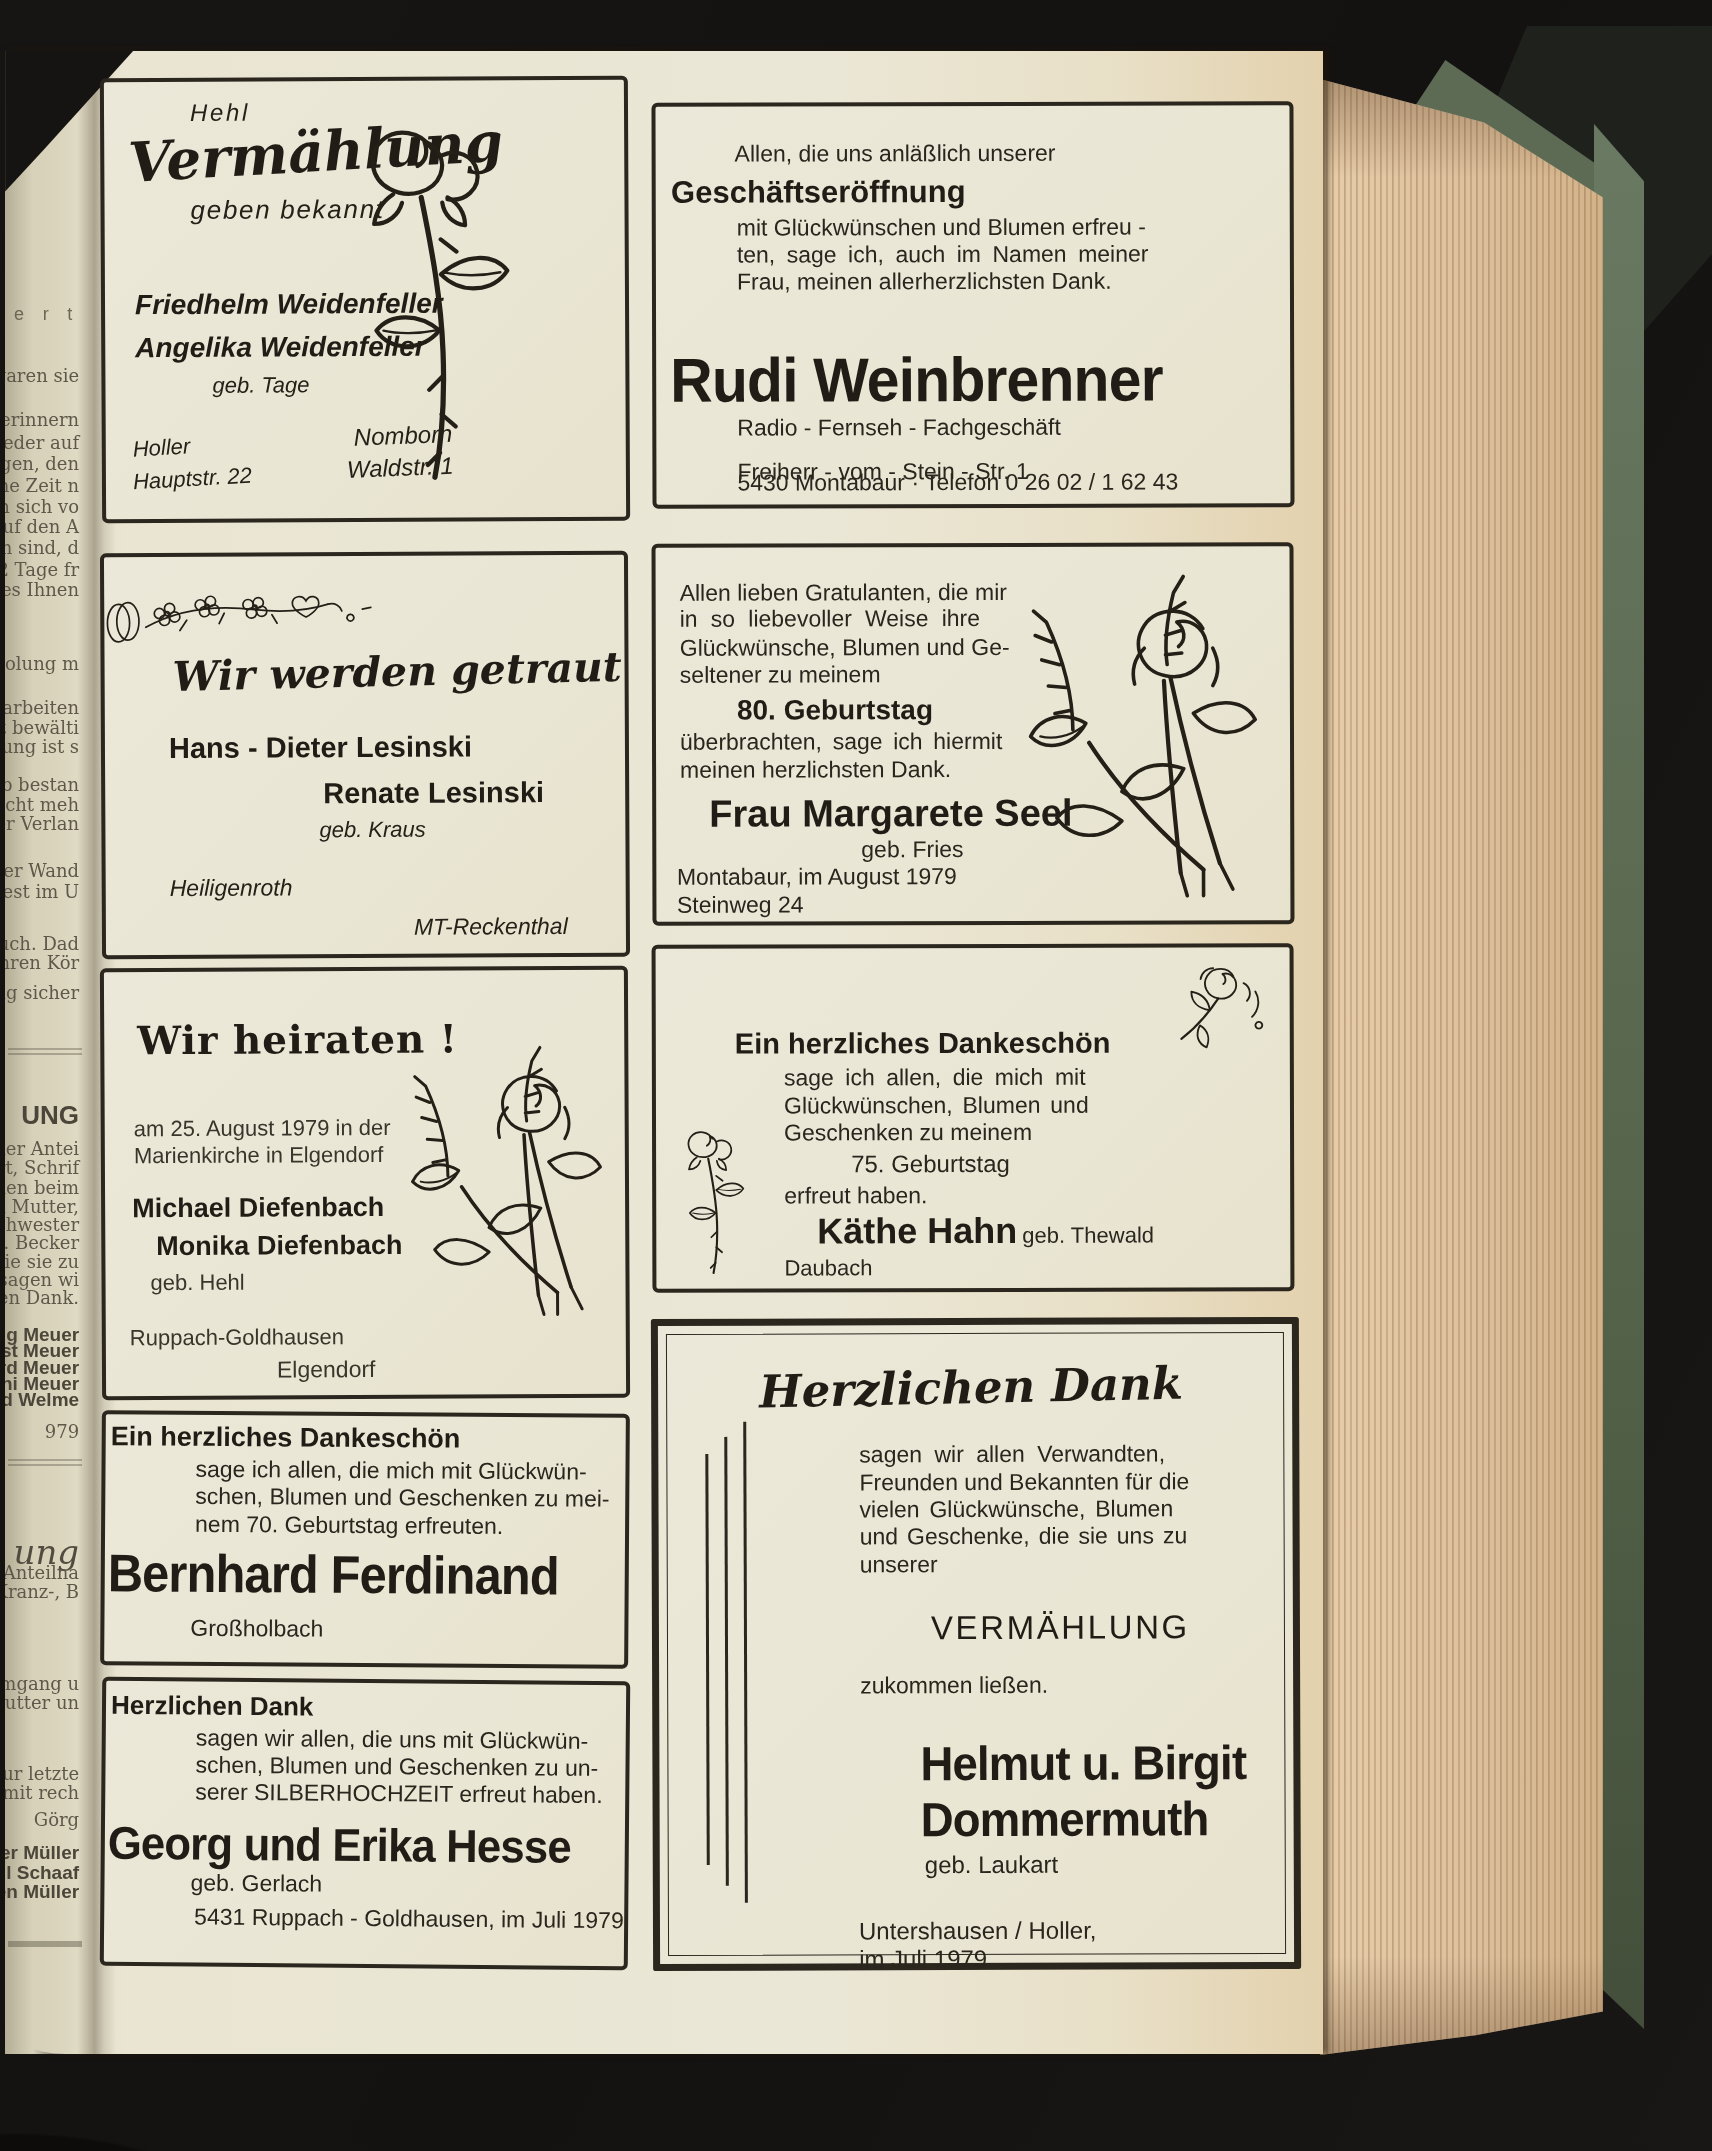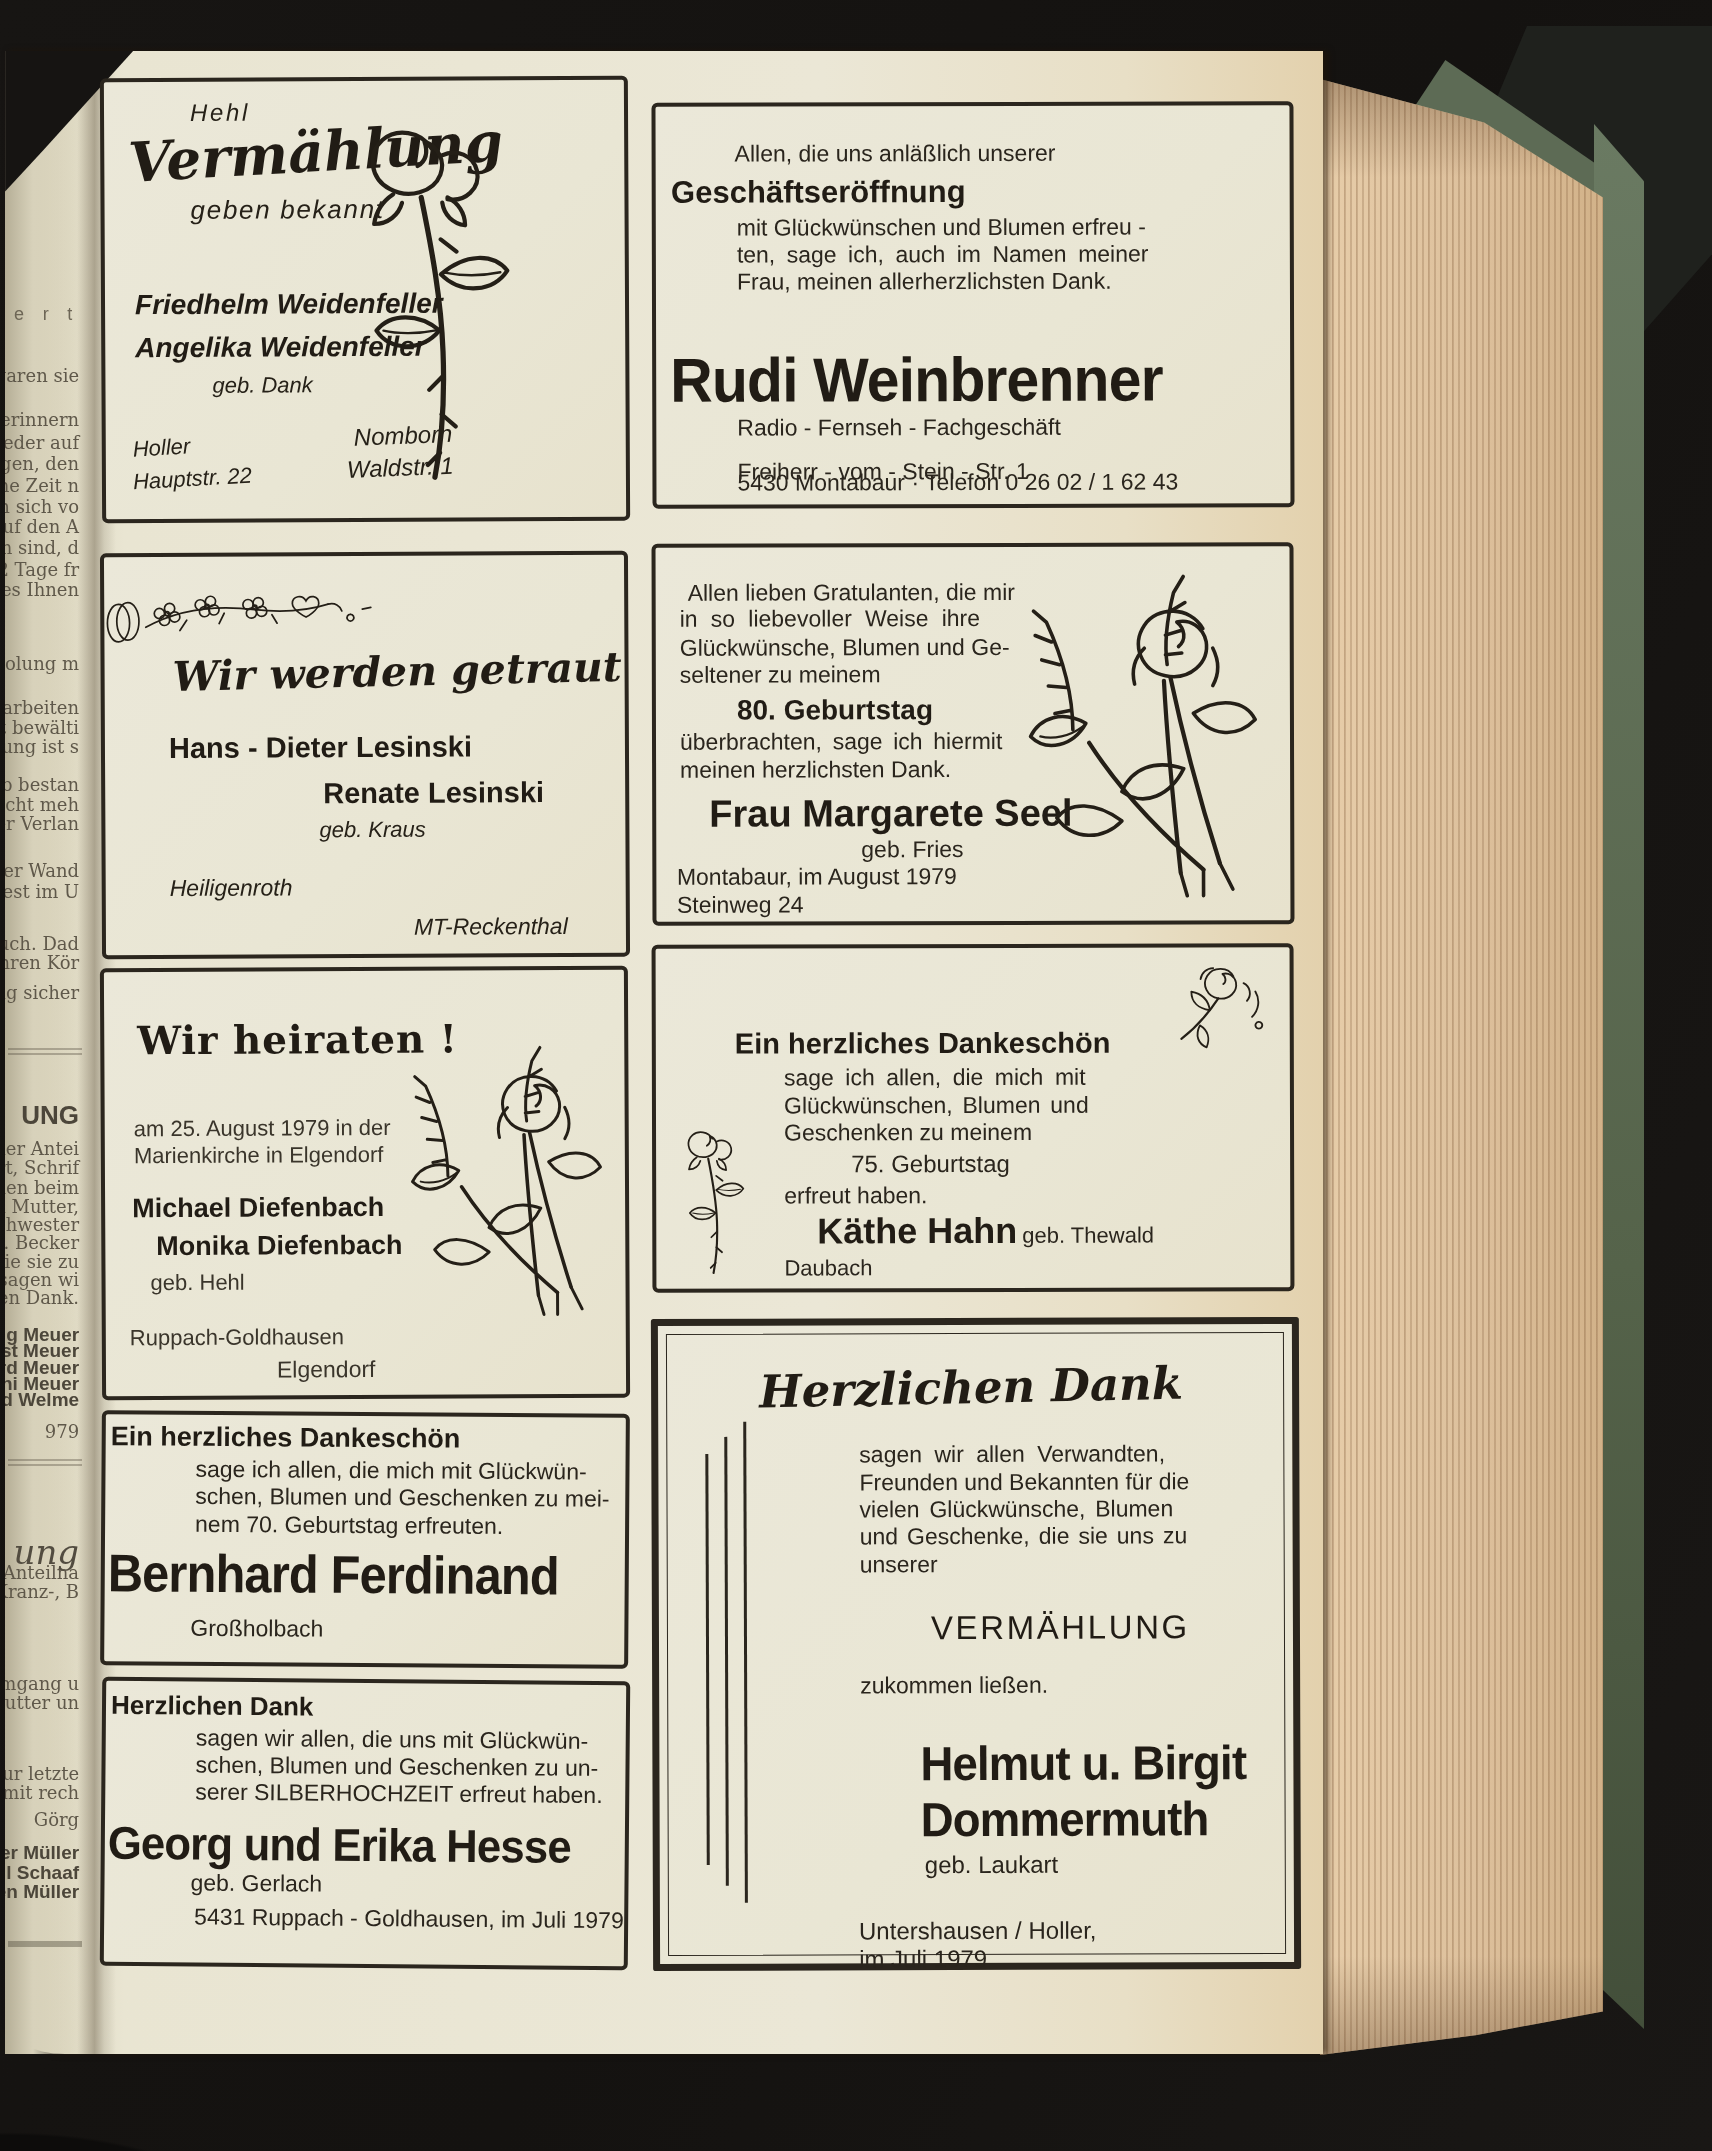--- a/index.html
+++ b/index.html
@@ -202,21 +202,21 @@
 
     <div class="ad" style="left:96px;top:26px;width:520px;height:437px;transform:rotate(-0.3deg)">
       <div class="t italic" style="left:86px;top:17px;font-size:24px;letter-spacing:2.6px">Hehl</div>
       <div class="t script" style="left:24px;top:38px;font-size:55px;transform:rotate(-3deg)">Vermählung</div>
       <div class="t italic" style="left:86px;top:113px;font-size:26px;letter-spacing:1.7px">geben bekannt</div>
       <svg class="ill" style="left:257px;top:43px;width:158px;height:368px" viewBox="0 0 185 430" width="158" height="368">
           <use href="#sym-rose"></use>
         </svg>
       <div class="t bold italic" style="left:30px;top:207px;font-size:28px">Friedhelm Weidenfeller</div>
       <div class="t bold italic" style="left:30px;top:250px;font-size:28px">Angelika Weidenfeller</div>
-      <div class="t italic" style="left:107px;top:291px;font-size:22px">geb. Dank</div>
+      <div class="t italic" style="left:107px;top:291px;font-size:22px">geb. Tage</div>
       <div class="t italic" style="left:27px;top:353px;font-size:22px;transform:rotate(-3deg)">Holler</div>
       <div class="t italic" style="left:27px;top:384px;font-size:22px;transform:rotate(-3deg)">Hauptstr. 22</div>
       <div class="t italic" style="left:248px;top:341px;font-size:24px;transform:rotate(-2deg)">Nomborn</div>
       <div class="t italic" style="left:241px;top:373px;font-size:24px;transform:rotate(-2deg)">Waldstr. 1</div>
     </div>
 
     <div class="ad" style="left:96px;top:501px;width:520px;height:398px;transform:rotate(-0.3deg)">
       <svg class="ill" style="left:0px;top:19px;width:291px;height:81px" viewBox="0 0 340 95" width="291" height="81">
           <use href="#sym-garland"></use>
         </svg>
@@ -267,21 +267,21 @@
       <div class="t body-line" style="left:81px;top:110px">mit Glückwünschen und Blumen erfreu -</div>
       <div class="t body-line" style="left:81px;top:137px;word-spacing:5.1px">ten, sage ich, auch im Namen meiner</div>
       <div class="t body-line" style="left:81px;top:164px">Frau, meinen allerherzlichsten Dank.</div>
       <div class="t bigname" style="left:13.7px;top:238px;font-size:62px;transform:scaleX(.95)">Rudi Weinbrenner</div>
       <div class="t body-line" style="left:81px;top:310px">Radio - Fernseh - Fachgeschäft</div>
       <div class="t body-line" style="left:81px;top:354px">Freiherr - vom - Stein - Str. 1</div>
       <div class="t body-line" style="left:81px;top:365px">5430 Montabaur · Telefon 0 26 02 / 1 62 43</div>
     </div>
 
     <div class="ad" style="left:647px;top:492px;width:634px;height:374px;transform:rotate(-0.15deg)">
-      <div class="t body-line" style="left:32px;top:34px">Allen lieben Gratulanten, die mir</div>
+      <div class="t body-line" style="left:24px;top:34px">Allen lieben Gratulanten, die mir</div>
       <div class="t body-line" style="left:24px;top:60px;word-spacing:6.8px">in so liebevoller Weise ihre</div>
       <div class="t body-line" style="left:24px;top:89px">Glückwünsche, Blumen und Ge-</div>
       <div class="t body-line" style="left:24px;top:116px">seltener zu meinem</div>
       <div class="t bold" style="left:81px;top:147px;font-size:28px">80. Geburtstag</div>
       <div class="t body-line" style="left:24px;top:183px;word-spacing:4.3px">überbrachten, sage ich hiermit</div>
       <div class="t body-line" style="left:24px;top:211px">meinen herzlichsten Dank.</div>
       <div class="t bold" style="left:53px;top:245px;font-size:38px">Frau Margarete Seel</div>
       <div class="t body-line" style="left:205px;top:291px">geb. Fries</div>
       <div class="t body-line" style="left:20.5px;top:318px">Montabaur, im August 1979</div>
       <div class="t body-line" style="left:20.5px;top:346px">Steinweg 24</div>

